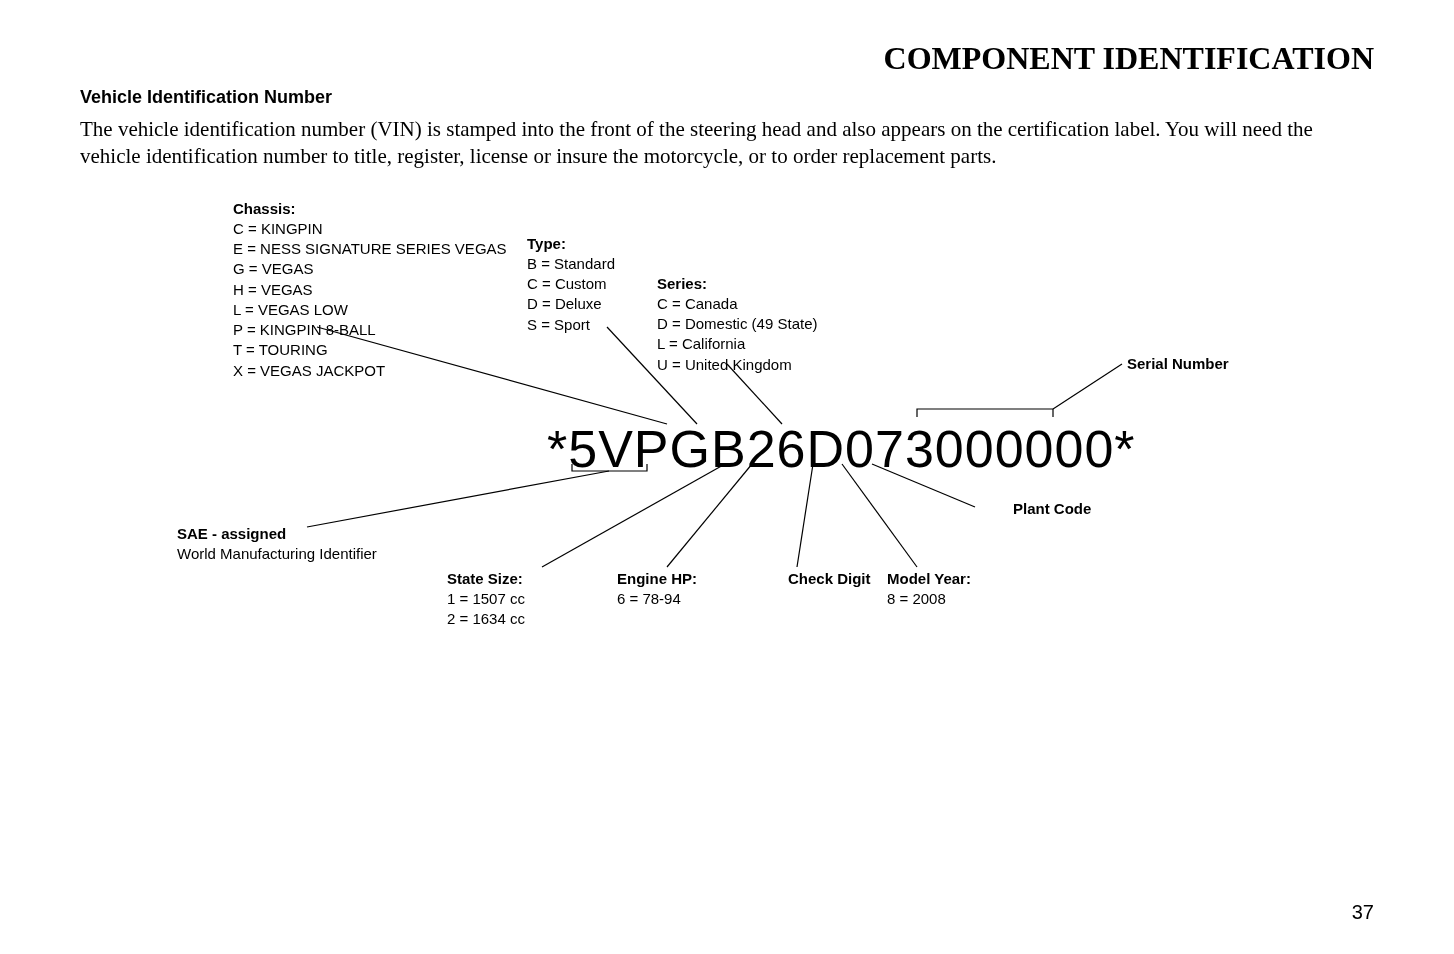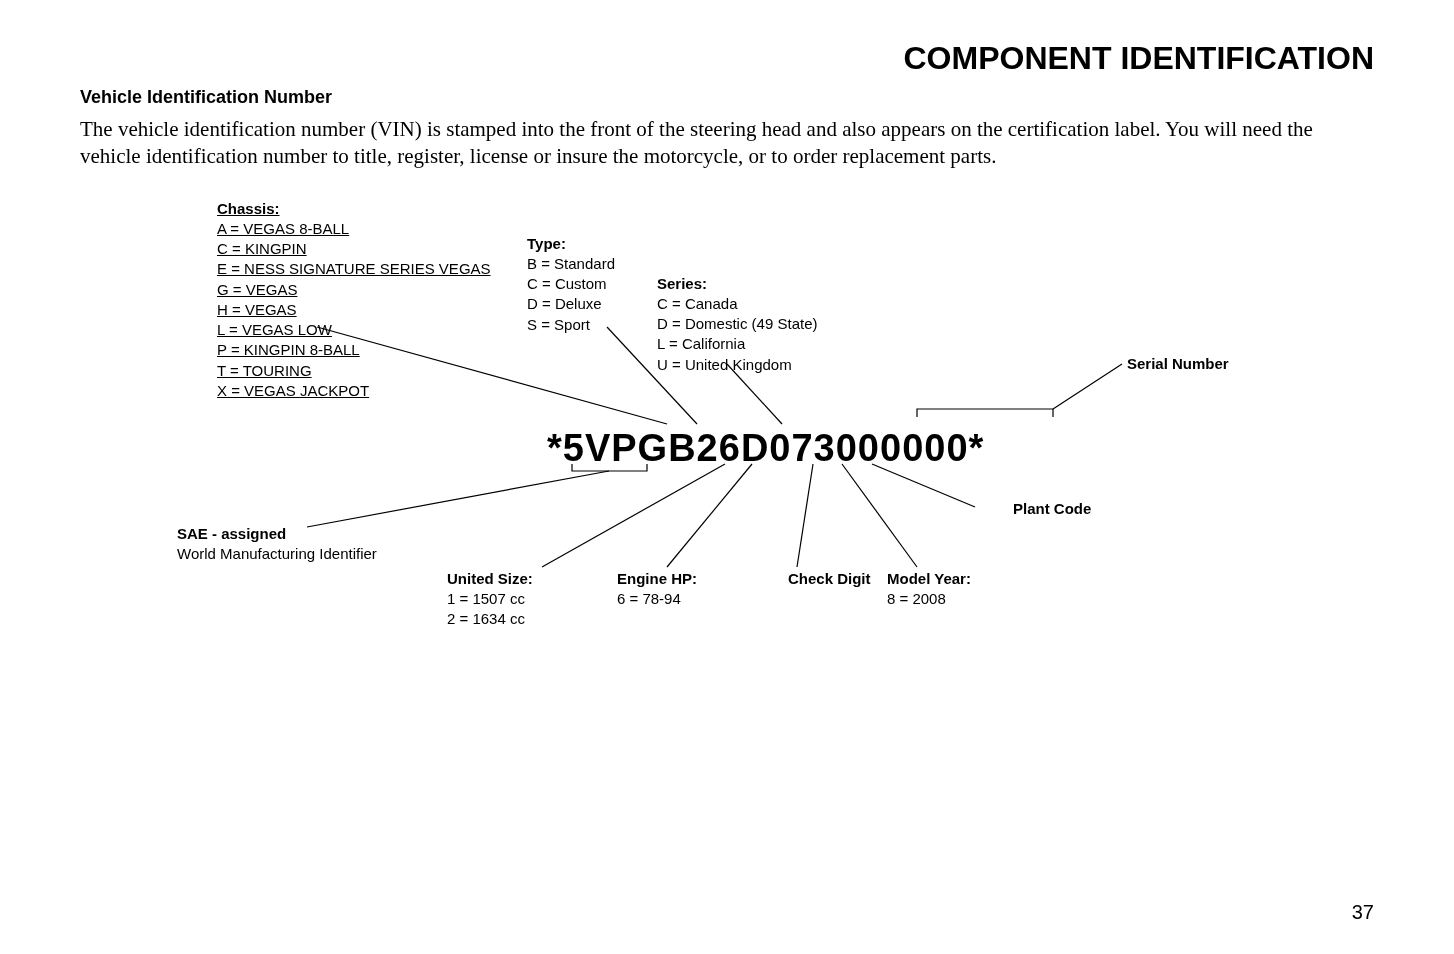--- a/index.html
+++ b/index.html
@@ -11,20 +11,21 @@
     box-sizing: border-box;
     position: relative;
     color: #000;
     background: #fff;
   }
   .page-title {
     font-size: 32px;
     font-weight: bold;
     text-align: right;
     margin-bottom: 10px;
+    font-family: Liberation Serif, serif;
   }
   .section-title {
     font-size: 18px;
     font-weight: bold;
     margin-bottom: 8px;
   }
   .intro {
     font-family: "Times New Roman", serif;
     font-size: 21px;
     line-height: 1.3;
@@ -39,27 +40,26 @@
   .block {
     position: absolute;
     font-size: 15px;
     line-height: 1.35;
   }
   .block-title {
     font-weight: bold;
   }
   .vin {
     position: absolute;
-    font-size: 38px;
-    font-weight: bold;
+    font-size: 52px;
+    font-weight: normal;
     left: 370px;
     top: 220px;
     letter-spacing: 1px;
     white-space: nowrap;
-    margin-top: 8px;
   }
   svg.lines {
     position: absolute;
     top: 0; left: 0;
     width: 1100px;
     height: 500px;
     pointer-events: none;
   }
   .page-num {
     position: absolute;
@@ -70,23 +70,22 @@
 </style>
 </head>
 <body>
 
 <div class="page-title">COMPONENT IDENTIFICATION</div>
 <div class="section-title">Vehicle Identification Number</div>
 <div class="intro">The vehicle identification number (VIN) is stamped into the front of the steering head and also appears on the certification label. You will need the vehicle identification number to title, register, license or insure the motorcycle, or to order replacement parts.</div>
 
 <div class="diagram">
 
-  <div class="block" style="left:40px; top:0px;text-decoration:underline;">
+  <div class="block" style="left:56px; top:0px;">
     <div class="block-title">Chassis:</div>
-    <div>A  =  VEGAS 8-BALL</div>
     <div>C  =  KINGPIN</div>
     <div>E  =  NESS SIGNATURE SERIES VEGAS</div>
     <div>G  =  VEGAS</div>
     <div>H  =  VEGAS</div>
     <div>L  =  VEGAS LOW</div>
     <div>P  =  KINGPIN 8-BALL</div>
     <div>T  =  TOURING</div>
     <div>X  =  VEGAS JACKPOT</div>
   </div>
 
@@ -109,21 +108,21 @@
   <div class="block block-title" style="left:950px; top:155px;">Serial Number</div>
 
   <div class="block block-title" style="left:836px; top:300px;">Plant Code</div>
 
   <div class="block" style="left:0px; top:325px;">
     <div class="block-title">SAE - assigned</div>
     <div>World Manufacturing Identifier</div>
   </div>
 
   <div class="block" style="left:270px; top:370px;">
-    <span class="block-title">United Size:</span>
+    <span class="block-title">State Size:</span>
     <div>1 = 1507 cc</div>
     <div>2 = 1634 cc</div>
   </div>
 
   <div class="block" style="left:440px; top:370px;">
     <div class="block-title">Engine HP:</div>
     <div>6 = 78-94</div>
   </div>
 
   <div class="block block-title" style="left:611px; top:370px;">Check Digit</div>

